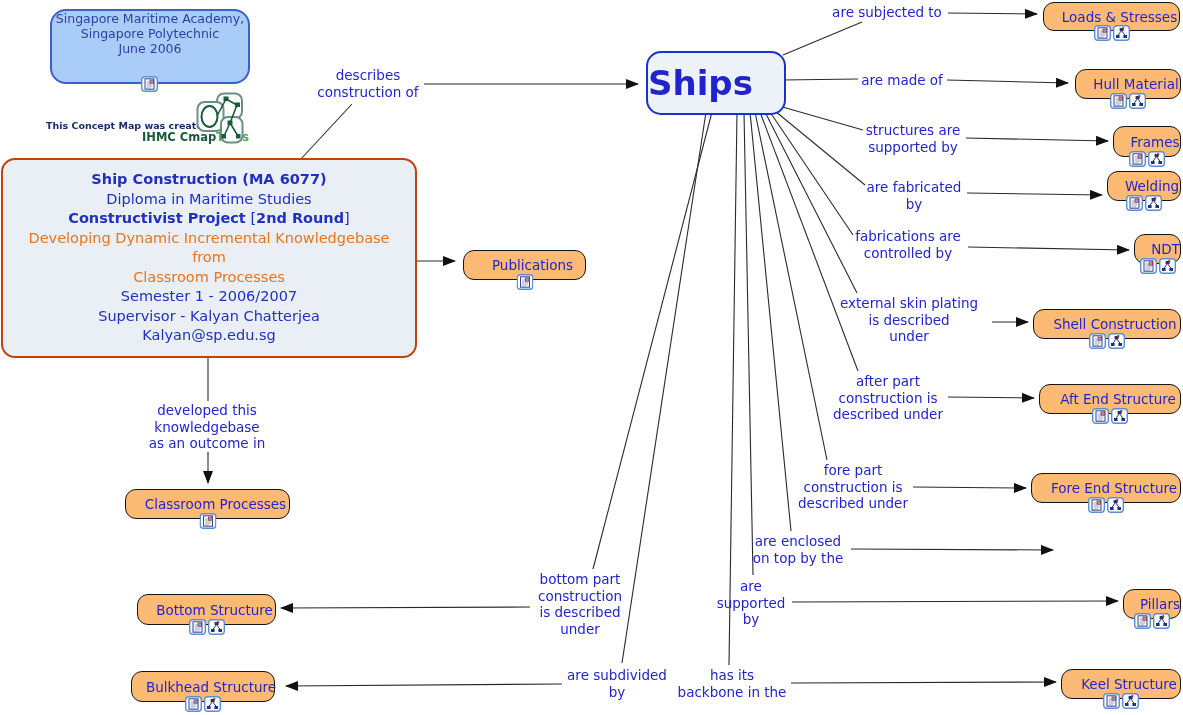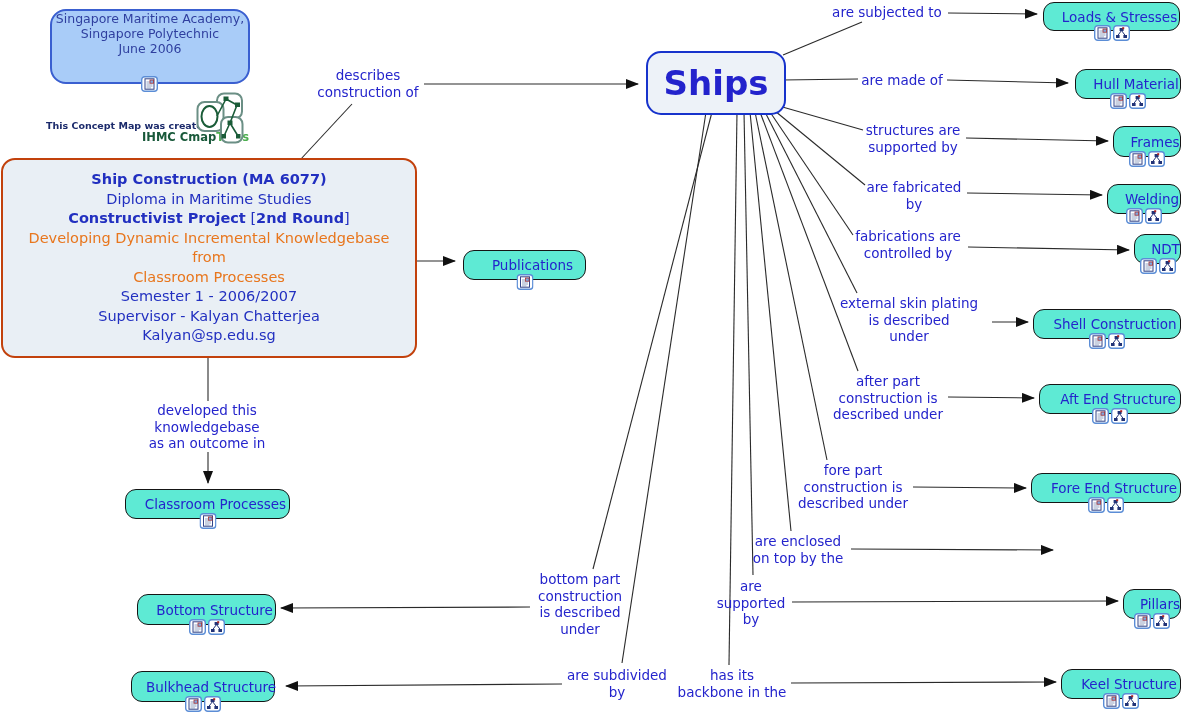--- a/index.html
+++ b/index.html
@@ -1,29 +1,29 @@
 <!DOCTYPE html>
 <html><head>
 <meta charset="utf-8">
 <style>
   html,body{margin:0;padding:0;background:#fff;}
   .stage{position:relative;width:1183px;height:715px;background:#ffffff;overflow:hidden;
          font-family:"DejaVu Sans","Liberation Sans",sans-serif;}
   #edge-layer{position:absolute;left:0;top:0;width:1183px;height:715px;z-index:1;}
-  .node{position:absolute;background:#5eead4;border:1.4px solid #151515;border-radius:11px;
+  .node{position:absolute;background:#fdba74;border:1.4px solid #151515;border-radius:11px;
         display:flex;align-items:center;justify-content:center;color:#2424cc;font-size:13.5px;
         box-sizing:border-box;z-index:3;white-space:nowrap;padding-left:16px;}
   .icons{position:absolute;left:50%;top:calc(100% - 5px);transform:translateX(-50%);
          display:flex;gap:2px;z-index:4;}
   .icons svg{display:block;}
   .edge-label{position:absolute;color:#2424cc;font-size:13.5px;line-height:16.5px;
               text-align:center;transform:translateX(-50%);white-space:nowrap;z-index:2;}
   .ships{position:absolute;left:646px;top:51px;width:136px;height:60px;background:#edf2f8;
          border:2.5px solid #1733cc;border-radius:15px;display:flex;align-items:center;
-         justify-content:center;font-size:34px;font-weight:bold;color:#2323cc;z-index:3;}
+         justify-content:flex-start;font-size:34px;font-weight:bold;color:#2323cc;z-index:3;}
   .info-box{position:absolute;left:1px;top:158px;width:412px;height:196px;background:#e9eff5;
             border:2px solid #c2410c;border-radius:14px;display:flex;flex-direction:column;
             justify-content:center;text-align:center;z-index:3;}
   .info-line{font-size:14.5px;line-height:19.5px;}
   .c-blue{color:#2230c0}.c-orange{color:#e8761d}.bld{font-weight:bold}
   .header-box{position:absolute;left:50px;top:9px;width:200px;height:75px;background:#a9ccf8;
               border:2px solid #3a5fd0;border-radius:16px;display:flex;flex-direction:column;
               justify-content:flex-start;text-align:center;font-size:12.5px;line-height:15px;
               color:#2f3f9f;box-sizing:border-box;z-index:3;}
   .header-icon-slot{position:absolute;left:141px;top:76px;z-index:4;}
@@ -253,21 +253,21 @@
             <rect x="0.7" y="0.7" width="15.6" height="14.6" rx="3" fill="#ffffff" stroke="#5b8dd6" stroke-width="1.4"></rect>
             <path d="M8.5 5.5 L4.8 10.5 M8.5 5.5 L12.2 10.5" stroke="#223377" stroke-width="1"></path>
             <rect x="6.6" y="3" width="4" height="3" fill="#223377"></rect>
             <rect x="9.2" y="2.2" width="2" height="2" fill="#aa2222"></rect>
             <rect x="3" y="10" width="3.6" height="3" fill="#223377"></rect>
             <rect x="10.4" y="10" width="3.6" height="3" fill="#223377"></rect>
           </svg>
         </span>
       </span>
     </div>
-    <div class="node" style="left: 1107px; top: 184px; width: 74px; height: 30px;">
+    <div class="node" style="left: 1107px; top: 171px; width: 74px; height: 30px;">
       <span>Welding</span>
       <span class="icons">
         <span>
           <svg width="17" height="16" viewBox="0 0 17 16">
             <rect x="0.7" y="0.7" width="15.6" height="14.6" rx="3" fill="#ffffff" stroke="#5b8dd6" stroke-width="1.4"></rect>
             <rect x="4" y="2.8" width="9" height="10.4" fill="#ffffff" stroke="#334488" stroke-width="1"></rect>
             <path d="M5.5 6 H9 M5.5 8 H11.5 M5.5 10 H11.5 M5.5 12 H10" stroke="#8899bb" stroke-width="0.9"></path>
             <rect x="9" y="4" width="3.6" height="3.2" fill="#7fa8e0" stroke="#aa3333" stroke-width="0.8"></rect>
           </svg>
         </span>

